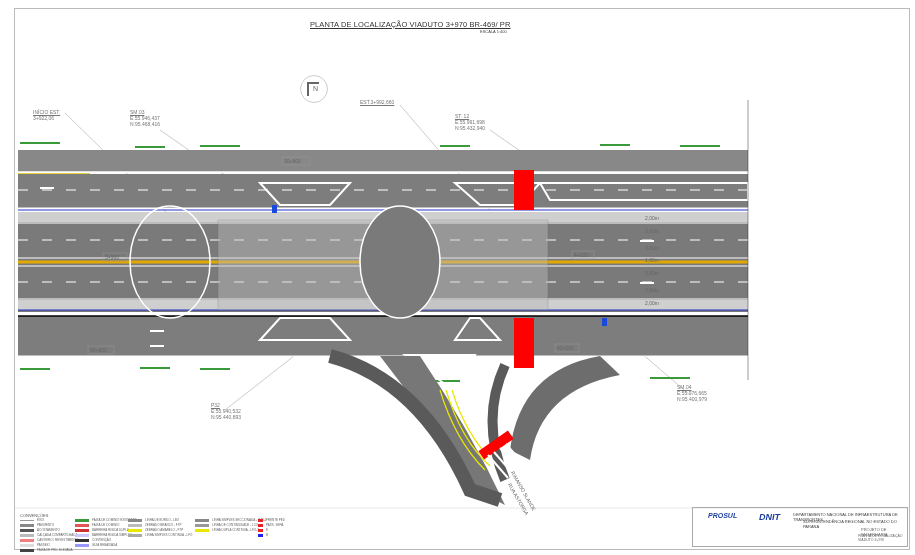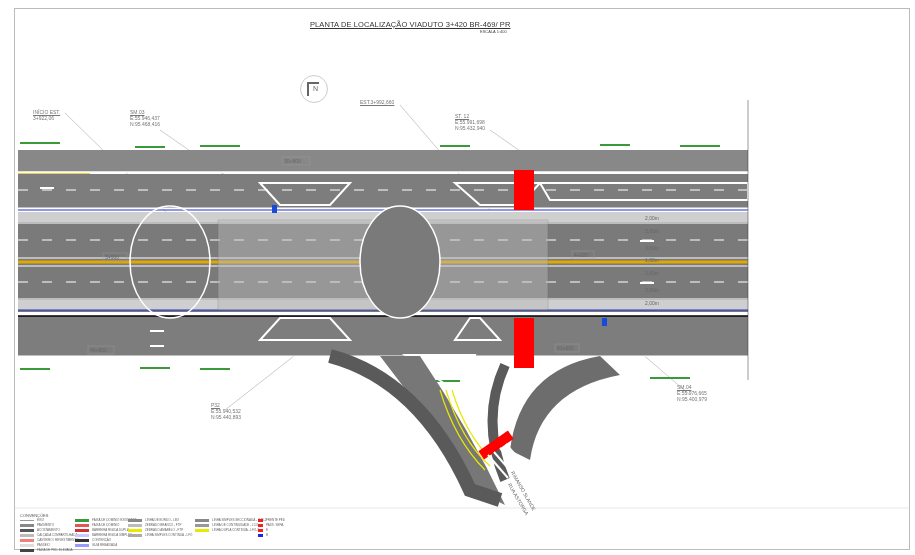--- a/index.html
+++ b/index.html
@@ -26,21 +26,21 @@
   .tb .sup{position:absolute;left:110px;top:11px;font-size:4px;color:#444;}
   .tb .proj{position:absolute;left:168px;top:19px;font-size:4px;}
   .tb .dw{position:absolute;left:165px;top:26px;font-size:3.5px;}
 </style>
 </head>
 <body>
 
 <div class="sheet">
   <div class="frame"></div>
 
-  <div class="title">PLANTA DE LOCALIZAÇÃO VIADUTO 3+420 BR-469/ PR</div>
+  <div class="title">PLANTA DE LOCALIZAÇÃO VIADUTO 3+970 BR-469/ PR</div>
   <div class="scale">ESCALA 1:400</div>
 
   <div class="north">
     <div class="l"></div>
     <div class="z">N</div>
   </div>
 
   <svg class="plan" width="915" height="555">
 
     <g stroke="#999" stroke-width="0.5" fill="none">
@@ -303,13 +303,21 @@
     <div class="row">
         <span class="sw" style="background:#e22;width:5px"></span>
         <span>E</span>
       </div>
     <div class="row">
         <span class="sw" style="background:#22e;width:5px"></span>
         <span>B</span>
       </div>
   </div>
 
+  <div class="tb">
+    <div class="logo">PROSUL</div>
+    <div class="dnit">DNIT</div>
+    <div class="dept">DEPARTAMENTO NACIONAL DE INFRAESTRUTURA DE TRANSPORTES</div>
+    <div class="sup">SUPERINTENDÊNCIA REGIONAL NO ESTADO DO PARANÁ</div>
+    <div class="proj">PROJETO DE ENGENHARIA</div>
+    <div class="dw">PLANTA DE LOCALIZAÇÃO VIADUTO 3+970</div>
+  </div>
 </div>
 
 </body></html>

